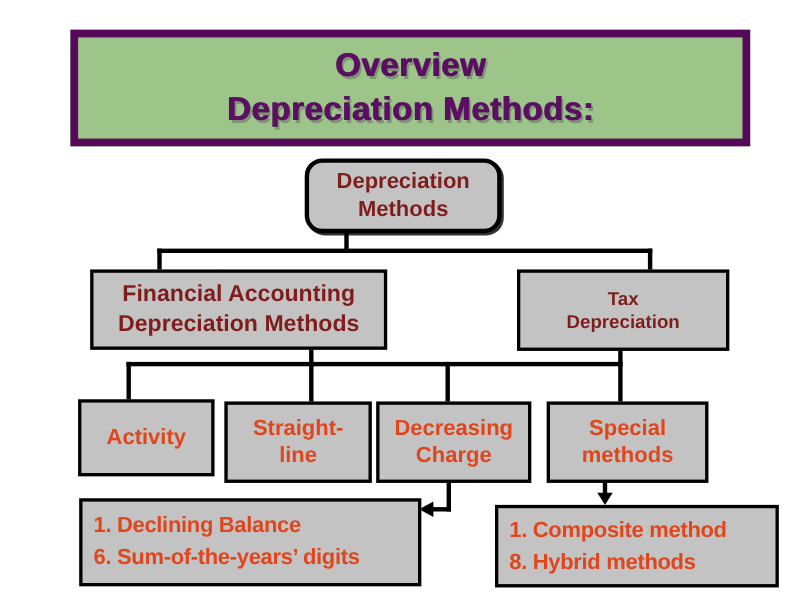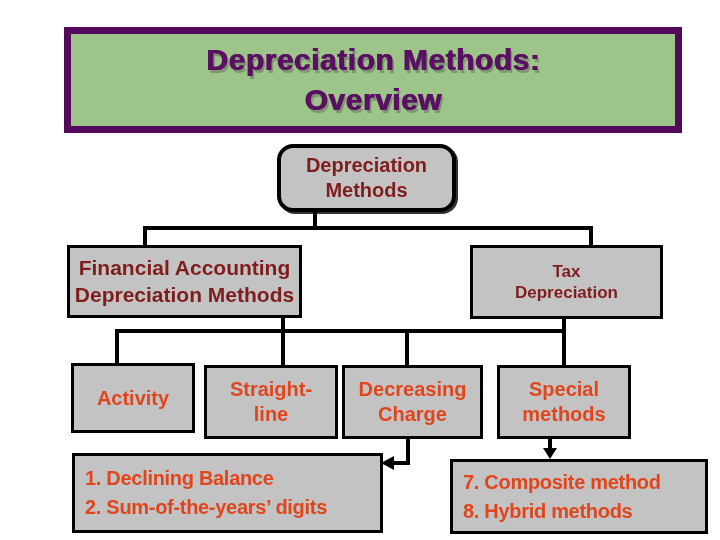--- a/index.html
+++ b/index.html
@@ -49,28 +49,28 @@
     font-weight: bold; color: #7f1d1d;
     line-height: 1.25;
   }
   .accent .node-label, .accent .list-line { color: var(--accent-text); }
   .root-node {
     left: 277px; top: 144px; width: 179px; height: 68px;
     border-width: 4px; border-radius: 16px;
     box-shadow: 2px 2px 0 rgba(0,0,0,0.8);
   }
   .root-node .node-label { font-size: 20px; }
-  .n-financial { left: 67px;  top: 245px; width: 235px; height: 73px; }
+  .n-financial { left: 82px;  top: 245px; width: 270px; height: 73px; }
   .n-financial .node-label { font-size: 21px; }
   .n-tax       { left: 470px; top: 245px; width: 193px; height: 74px; }
   .n-tax .node-label { font-size: 17px; }
   .n-activity  { left: 71px;  top: 363px; width: 124px; height: 70px; }
   .n-straight  { left: 204px; top: 365px; width: 134px; height: 74px; }
   .n-decreasing{ left: 342px; top: 365px; width: 141px; height: 74px; }
-  .n-special   { left: 497px; top: 365px; width: 134px; height: 74px; }
+  .n-special   { left: 497px; top: 365px; width: 147px; height: 74px; }
   .level3 .node-label { font-size: 20px; }
   
   .list-box {
     position: absolute;
     background: var(--box-fill);
     border: 3px solid var(--box-border);
     display: flex; flex-direction: column; justify-content: center;
     padding-left: 10px;
   }
   .list-line {
@@ -106,22 +106,22 @@
     border-right: 7px solid transparent;
     border-top: 11px solid var(--connector);
   }
 </style>
 </head>
 <body>
 
 <div class="slide">
 
   <div class="title-box">
+    <div class="title-line">Overview</div>
     <div class="title-line">Depreciation Methods:</div>
-    <div class="title-line">Overview</div>
   </div>
 
   <div class="line l-feed1"></div>
   <div class="line l-rail1"></div>
   <div class="line l-drop-fin"></div>
   <div class="line l-drop-tax"></div>
   <div class="line l-fin-straight"></div>
   <div class="line l-tax-special"></div>
   <div class="line l-rail2"></div>
   <div class="line l-drop-act"></div>
@@ -157,20 +157,20 @@
     <span class="node-label">Decreasing
 Charge</span>
   </div>
   <div class="node level3 accent n-special">
     <span class="node-label">Special
 methods</span>
   </div>
 
   <div class="list-box accent b-declining">
     <span class="list-line">1. Declining Balance</span>
-    <span class="list-line">2. Sum-of-the-years’ digits</span>
+    <span class="list-line">6. Sum-of-the-years’ digits</span>
   </div>
   <div class="list-box accent b-composite">
-    <span class="list-line">7. Composite method</span>
+    <span class="list-line">1. Composite method</span>
     <span class="list-line">8. Hybrid methods</span>
   </div>
 
 </div>
 
 </body></html>

